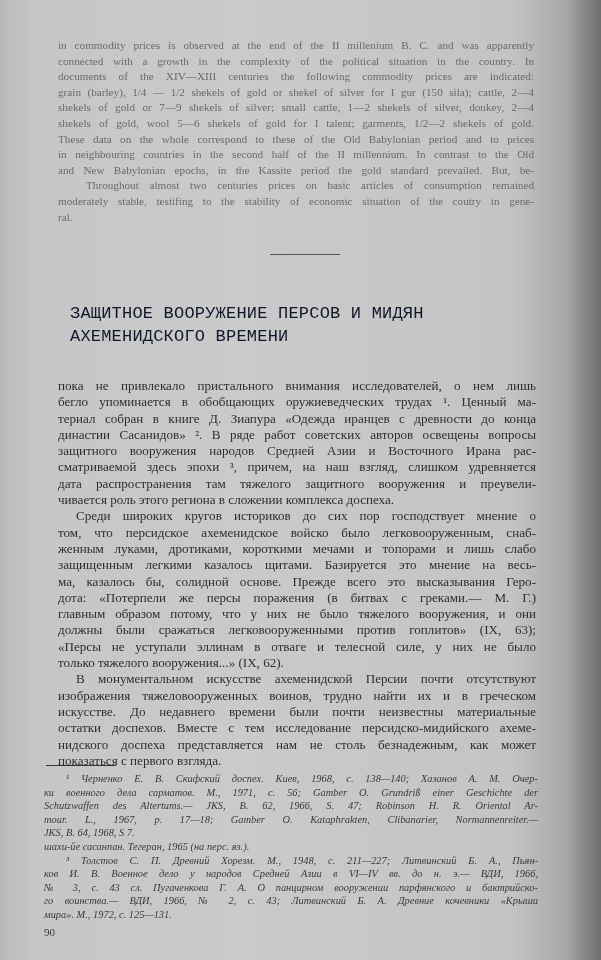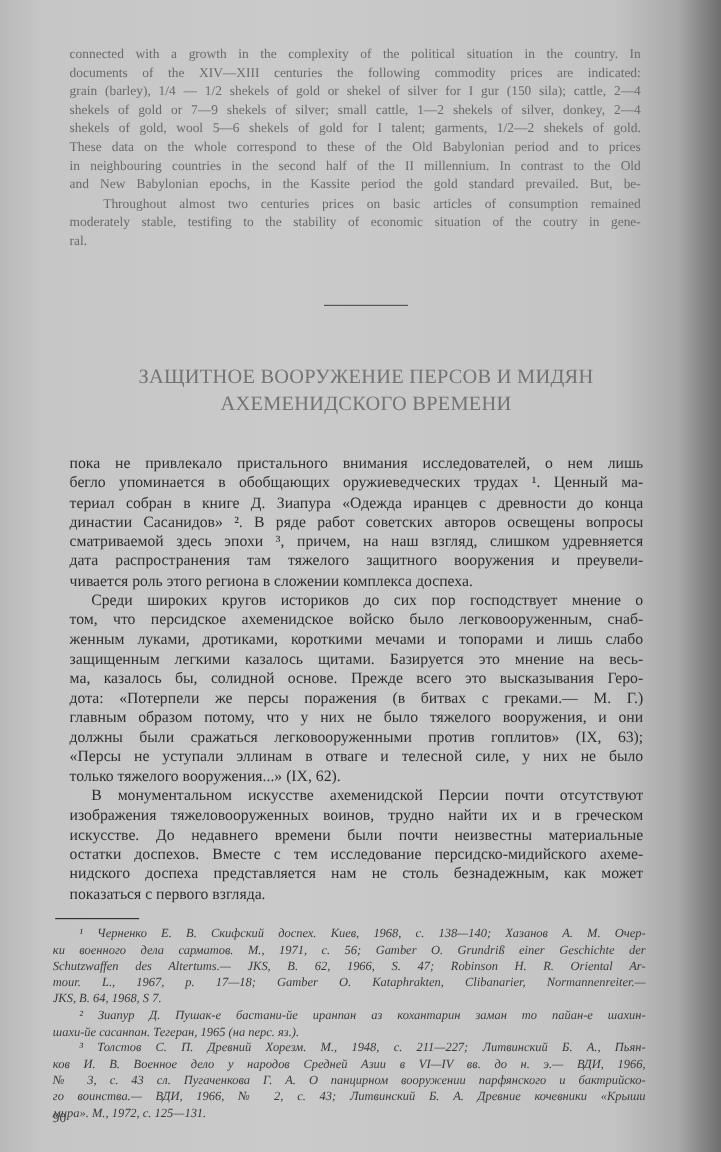--- a/index.html
+++ b/index.html
@@ -14,23 +14,23 @@
     font-family: "Liberation Serif", serif;
     font-size:11.2px; line-height:15.6px; color:#6a6a6a;
     text-align:justify; filter: blur(0.35px);
   }
   .en-line { display:block; text-align:justify; text-align-last:justify; white-space:nowrap; }
   .en-line.last { text-align-last:left; }
   .separator {
     position:absolute; left:270px; top:254px; width:70px; height:1px; background:#555;
   }
   .title {
-    position:absolute; left:70px; top:302px; width:470px; text-align:center;
-    font-family: Liberation Serif, serif; font-size:17px; line-height:23px;
-    color:#737373; letter-spacing:0.2px; filter: blur(0.3px);
+    position:absolute; left:70px; top:302px; width:470px; 
+    font-family: Liberation Mono, monospace; font-size:17px; line-height:23px;
+    color:#0f172a; letter-spacing:0.2px; filter: blur(0.3px);
   }
   .title span { display:block; }
   .ru-block {
     position:absolute; left:58px; top:378px; width:478px;
     font-family: "Liberation Serif", serif; font-size:13.1px; line-height:16.3px;
     color:#2e2e2e; filter: blur(0.3px);
   }
   .ru-line { display:block; white-space:nowrap; text-align:justify; text-align-last:justify; }
   .ru-line.first { padding-left:18px; }
   .ru-line.last { text-align-last:left; }
@@ -47,20 +47,21 @@
     position:absolute; left:44px; top:926px; font-family:"Liberation Serif", serif;
     font-size:11px; color:#3a3a3a;
   }
 </style>
 </head>
 <body>
 
 <div class="page">
 
   <div class="en-block">
+    <span class="en-line">in commodity prices is observed at the end of the II millenium B. C. and was apparently</span>
     <span class="en-line">connected with a growth in the complexity of the political situation in the country. In</span>
     <span class="en-line">documents of the XIV—XIII centuries the following commodity prices are indicated:</span>
     <span class="en-line">grain (barley), 1/4 — 1/2 shekels of gold or shekel of silver for I gur (150 sila); cattle, 2—4</span>
     <span class="en-line">shekels of gold or 7—9 shekels of silver; small cattle, 1—2 shekels of silver, donkey, 2—4</span>
     <span class="en-line">shekels of gold, wool 5—6 shekels of gold for I talent; garments, 1/2—2 shekels of gold.</span>
     <span class="en-line">These data on the whole correspond to these of the Old Babylonian period and to prices</span>
     <span class="en-line">in neighbouring countries in the second half of the II millennium. In contrast to the Old</span>
     <span class="en-line">and New Babylonian epochs, in the Kassite period the gold standard prevailed. But, be-</span>
     <span class="en-line" style="padding-left:28px">Throughout almost two centuries prices on basic articles of consumption remained</span>
     <span class="en-line">moderately stable, testifing to the stability of economic situation of the coutry in gene-</span>
@@ -72,20 +73,21 @@
   <div class="title">
     <span>ЗАЩИТНОЕ ВООРУЖЕНИЕ ПЕРСОВ И МИДЯН</span>
     <span>АХЕМЕНИДСКОГО ВРЕМЕНИ</span>
   </div>
 
   <div class="ru-block" id="ru-block">
       <span class="ru-line">пока не привлекало пристального внимания исследователей, о нем лишь</span>
       <span class="ru-line">бегло упоминается в обобщающих оружиеведческих трудах ¹. Ценный ма-</span>
       <span class="ru-line">териал собран в книге Д. Зиапура «Одежда иранцев с древности до конца</span>
       <span class="ru-line">династии Сасанидов» ². В ряде работ советских авторов освещены вопросы</span>
+      <span class="ru-line">защитного вооружения народов Средней Азии и Восточного Ирана рас-</span>
       <span class="ru-line">сматриваемой здесь эпохи ³, причем, на наш взгляд, слишком удревняется</span>
       <span class="ru-line">дата распространения там тяжелого защитного вооружения и преувели-</span>
       <span class="ru-line last">чивается роль этого региона в сложении комплекса доспеха.</span>
       <span class="ru-line first">Среди широких кругов историков до сих пор господствует мнение о</span>
       <span class="ru-line">том, что персидское ахеменидское войско было легковооруженным, снаб-</span>
       <span class="ru-line">женным луками, дротиками, короткими мечами и топорами и лишь слабо</span>
       <span class="ru-line">защищенным легкими казалось щитами. Базируется это мнение на весь-</span>
       <span class="ru-line">ма, казалось бы, солидной основе. Прежде всего это высказывания Геро-</span>
       <span class="ru-line">дота: «Потерпели же персы поражения (в битвах с греками.— М. Г.)</span>
       <span class="ru-line">главным образом потому, что у них не было тяжелого вооружения, и они</span>
@@ -101,21 +103,20 @@
     </div>
 
   <div class="fn-rule"></div>
 
   <div class="fn-block" id="fn-block">
       <span class="fn-line first">¹ Черненко Е. В. Скифский доспех. Киев, 1968, с. 138—140; Хазанов А. М. Очер-</span>
       <span class="fn-line">ки военного дела сарматов. М., 1971, с. 56; Gamber O. Grundriß einer Geschichte der</span>
       <span class="fn-line">Schutzwaffen des Altertums.— JKS, B. 62, 1966, S. 47; Robinson H. R. Oriental Ar-</span>
       <span class="fn-line">mour. L., 1967, p. 17—18; Gamber O. Kataphrakten, Clibanarier, Normannenreiter.—</span>
       <span class="fn-line last">JKS, B. 64, 1968, S 7.</span>
-      <span class="fn-line first">² Зиапур Д. Пушак-е бастани-йе иранпан аз кохантарин заман то пайан-е шахин-</span>
       <span class="fn-line last">шахи-йе сасанпан. Тегеран, 1965 (на перс. яз.).</span>
       <span class="fn-line first">³ Толстов С. П. Древний Хорезм. М., 1948, с. 211—227; Литвинский Б. А., Пьян-</span>
       <span class="fn-line">ков И. В. Военное дело у народов Средней Азии в VI—IV вв. до н. э.— ВДИ, 1966,</span>
       <span class="fn-line">№ 3, с. 43 сл. Пугаченкова Г. А. О панцирном вооружении парфянского и бактрийско-</span>
       <span class="fn-line">го воинства.— ВДИ, 1966, № 2, с. 43; Литвинский Б. А. Древние кочевники «Крыши</span>
       <span class="fn-line last">мира». М., 1972, с. 125—131.</span>
     </div>
 
   <div class="page-number">90</div>
 </div>

